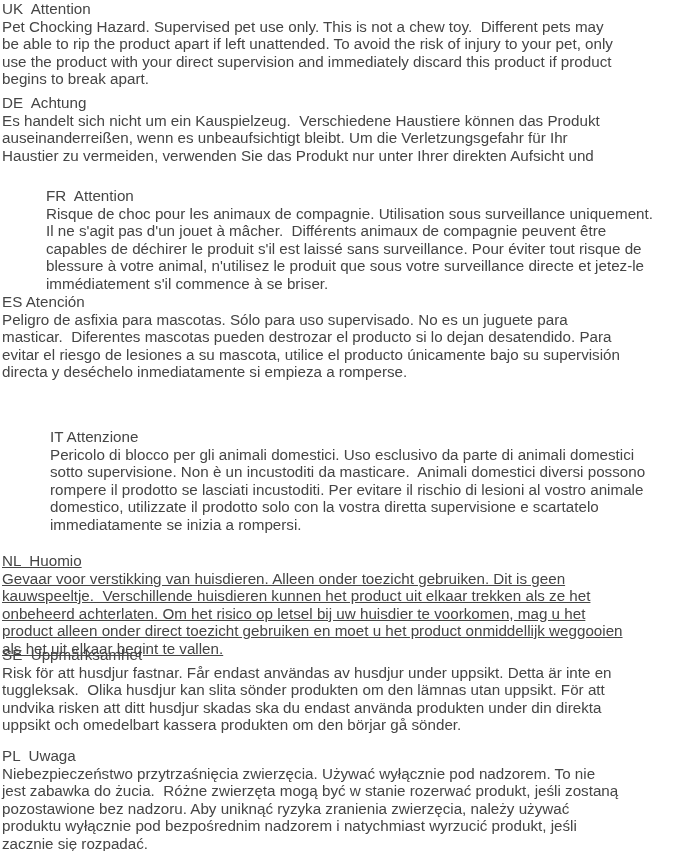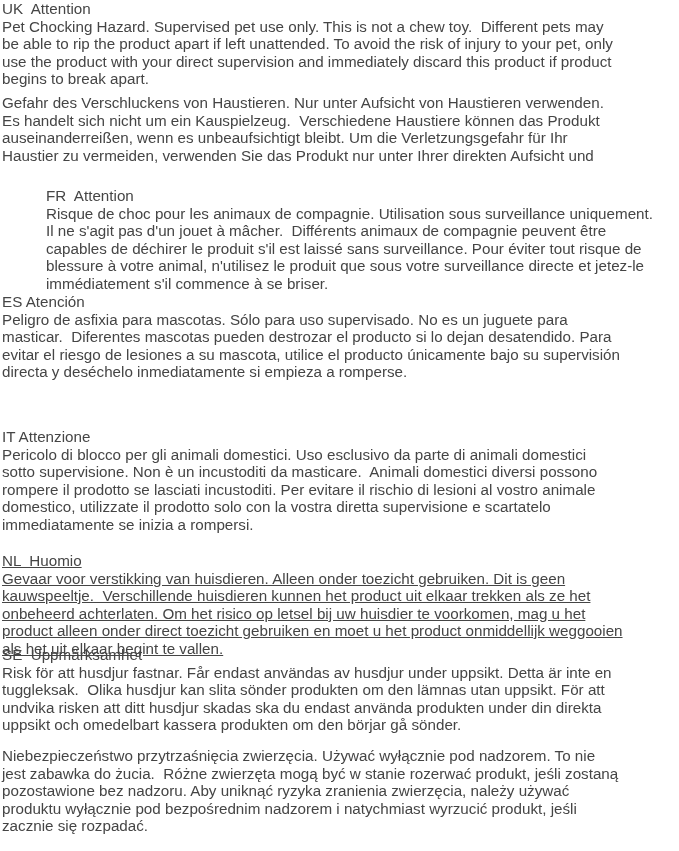--- a/index.html
+++ b/index.html
@@ -26,38 +26,38 @@
     line-height: 17.5px;
     font-weight: 400;
     white-space: pre;          
     letter-spacing: 0;
   }
   
   .sec-uk { top: 0px;   }
   .sec-de { top: 94px;  }
   .sec-fr { top: 187px; margin-left: 44px; }
   .sec-es { top: 293px; }
-  .sec-it { top: 428px; }
+  .sec-it { top: 428px; margin-left: 48px; }
   .sec-nl { top: 552px; text-decoration: underline; }
   .sec-se { top: 646px; }
   .sec-pl { top: 747px; }
 </style>
 </head>
 <body>
 
 <main class="document" style="color: rgb(69, 69, 69); background: rgb(255, 255, 255);">
     <section class="section sec-uk">
       <div class="line">UK  Attention</div>
       <div class="line">Pet Chocking Hazard. Supervised pet use only. This is not a chew toy.  Different pets may</div>
       <div class="line">be able to rip the product apart if left unattended. To avoid the risk of injury to your pet, only</div>
       <div class="line">use the product with your direct supervision and immediately discard this product if product</div>
       <div class="line">begins to break apart.</div>
     </section>
     <section class="section sec-de">
-      <div class="line">Gefahr des Verschluckens von Haustieren. Nur unter Aufsicht von Haustieren verwenden.</div>
+      <div class="line">DE  Achtung</div>
       <div class="line">Es handelt sich nicht um ein Kauspielzeug.  Verschiedene Haustiere können das Produkt</div>
       <div class="line">auseinanderreißen, wenn es unbeaufsichtigt bleibt. Um die Verletzungsgefahr für Ihr</div>
       <div class="line">Haustier zu vermeiden, verwenden Sie das Produkt nur unter Ihrer direkten Aufsicht und</div>
     </section>
     <section class="section sec-fr">
       <div class="line">FR  Attention</div>
       <div class="line">Risque de choc pour les animaux de compagnie. Utilisation sous surveillance uniquement.</div>
       <div class="line">Il ne s'agit pas d'un jouet à mâcher.  Différents animaux de compagnie peuvent être</div>
       <div class="line">capables de déchirer le produit s'il est laissé sans surveillance. Pour éviter tout risque de</div>
       <div class="line">blessure à votre animal, n'utilisez le produit que sous votre surveillance directe et jetez-le</div>
@@ -87,19 +87,20 @@
       <div class="line">als het uit elkaar begint te vallen.</div>
     </section>
     <section class="section sec-se">
       <div class="line">SE  Uppmärksamhet</div>
       <div class="line">Risk för att husdjur fastnar. Får endast användas av husdjur under uppsikt. Detta är inte en</div>
       <div class="line">tuggleksak.  Olika husdjur kan slita sönder produkten om den lämnas utan uppsikt. För att</div>
       <div class="line">undvika risken att ditt husdjur skadas ska du endast använda produkten under din direkta</div>
       <div class="line">uppsikt och omedelbart kassera produkten om den börjar gå sönder.</div>
     </section>
     <section class="section sec-pl">
+      <div class="line">PL  Uwaga</div>
       <div class="line">Niebezpieczeństwo przytrzaśnięcia zwierzęcia. Używać wyłącznie pod nadzorem. To nie</div>
       <div class="line">jest zabawka do żucia.  Różne zwierzęta mogą być w stanie rozerwać produkt, jeśli zostaną</div>
       <div class="line">pozostawione bez nadzoru. Aby uniknąć ryzyka zranienia zwierzęcia, należy używać</div>
       <div class="line">produktu wyłącznie pod bezpośrednim nadzorem i natychmiast wyrzucić produkt, jeśli</div>
       <div class="line">zacznie się rozpadać.</div>
     </section>
   </main>
 
 </body></html>

